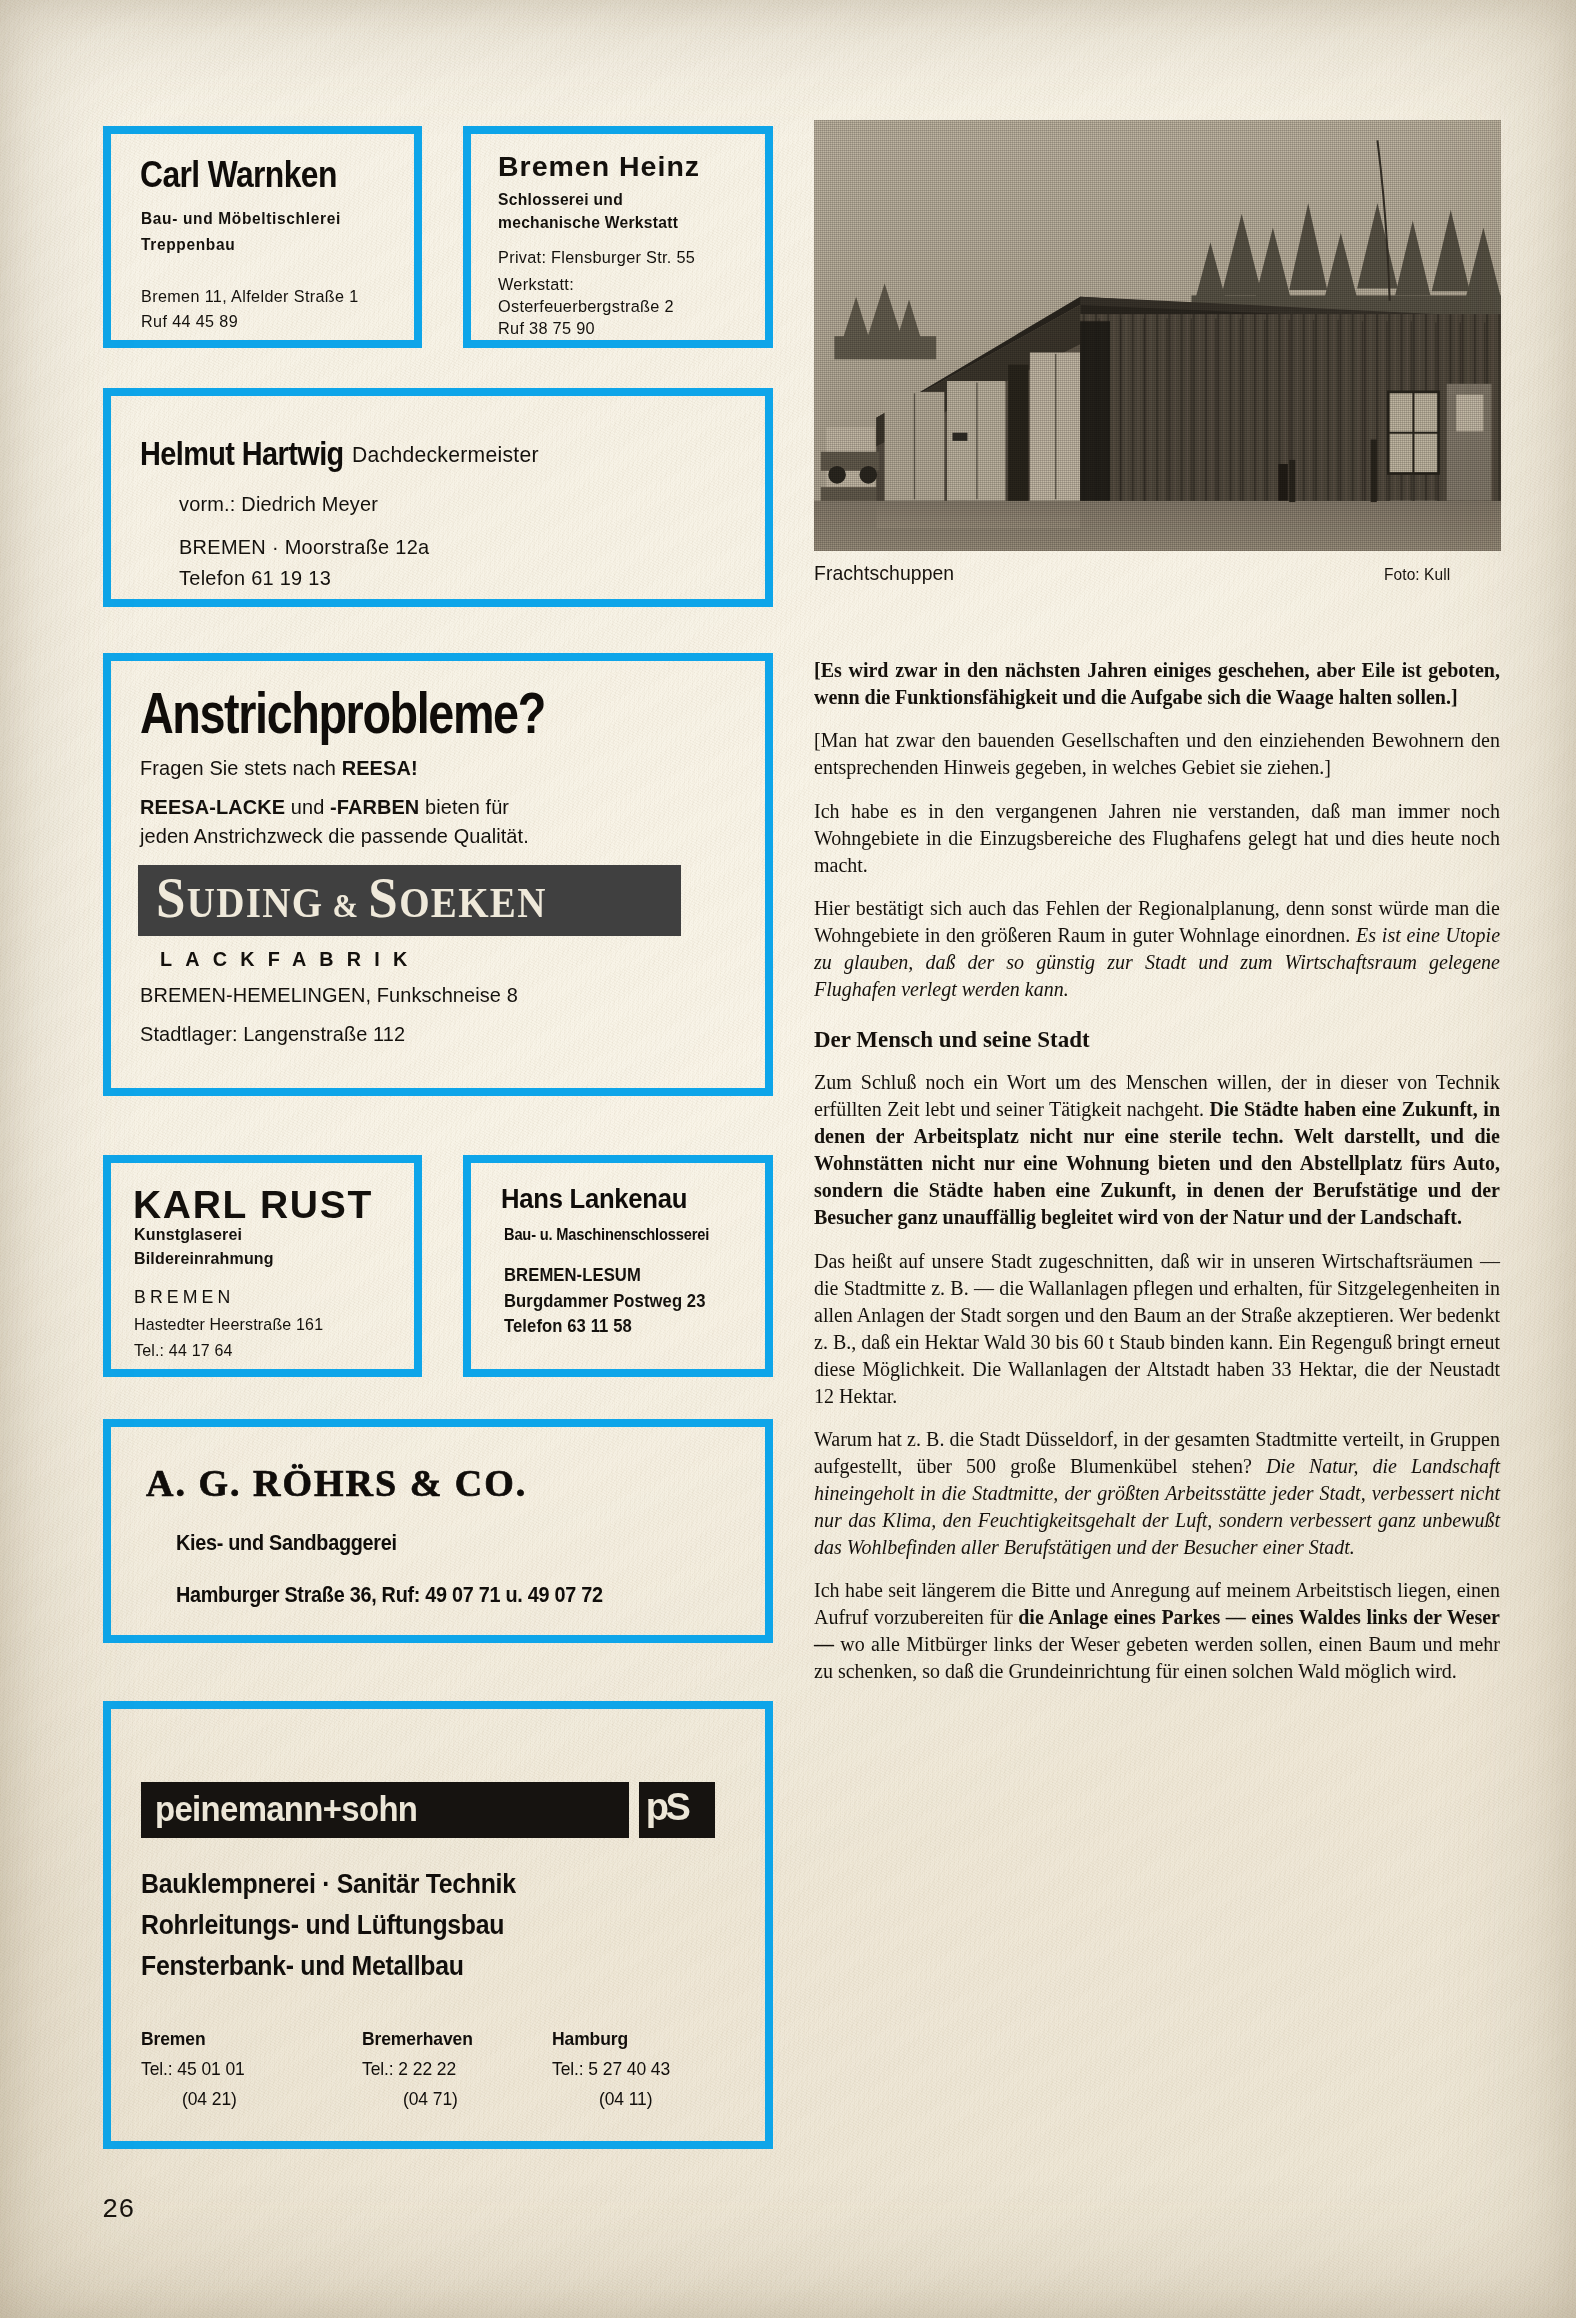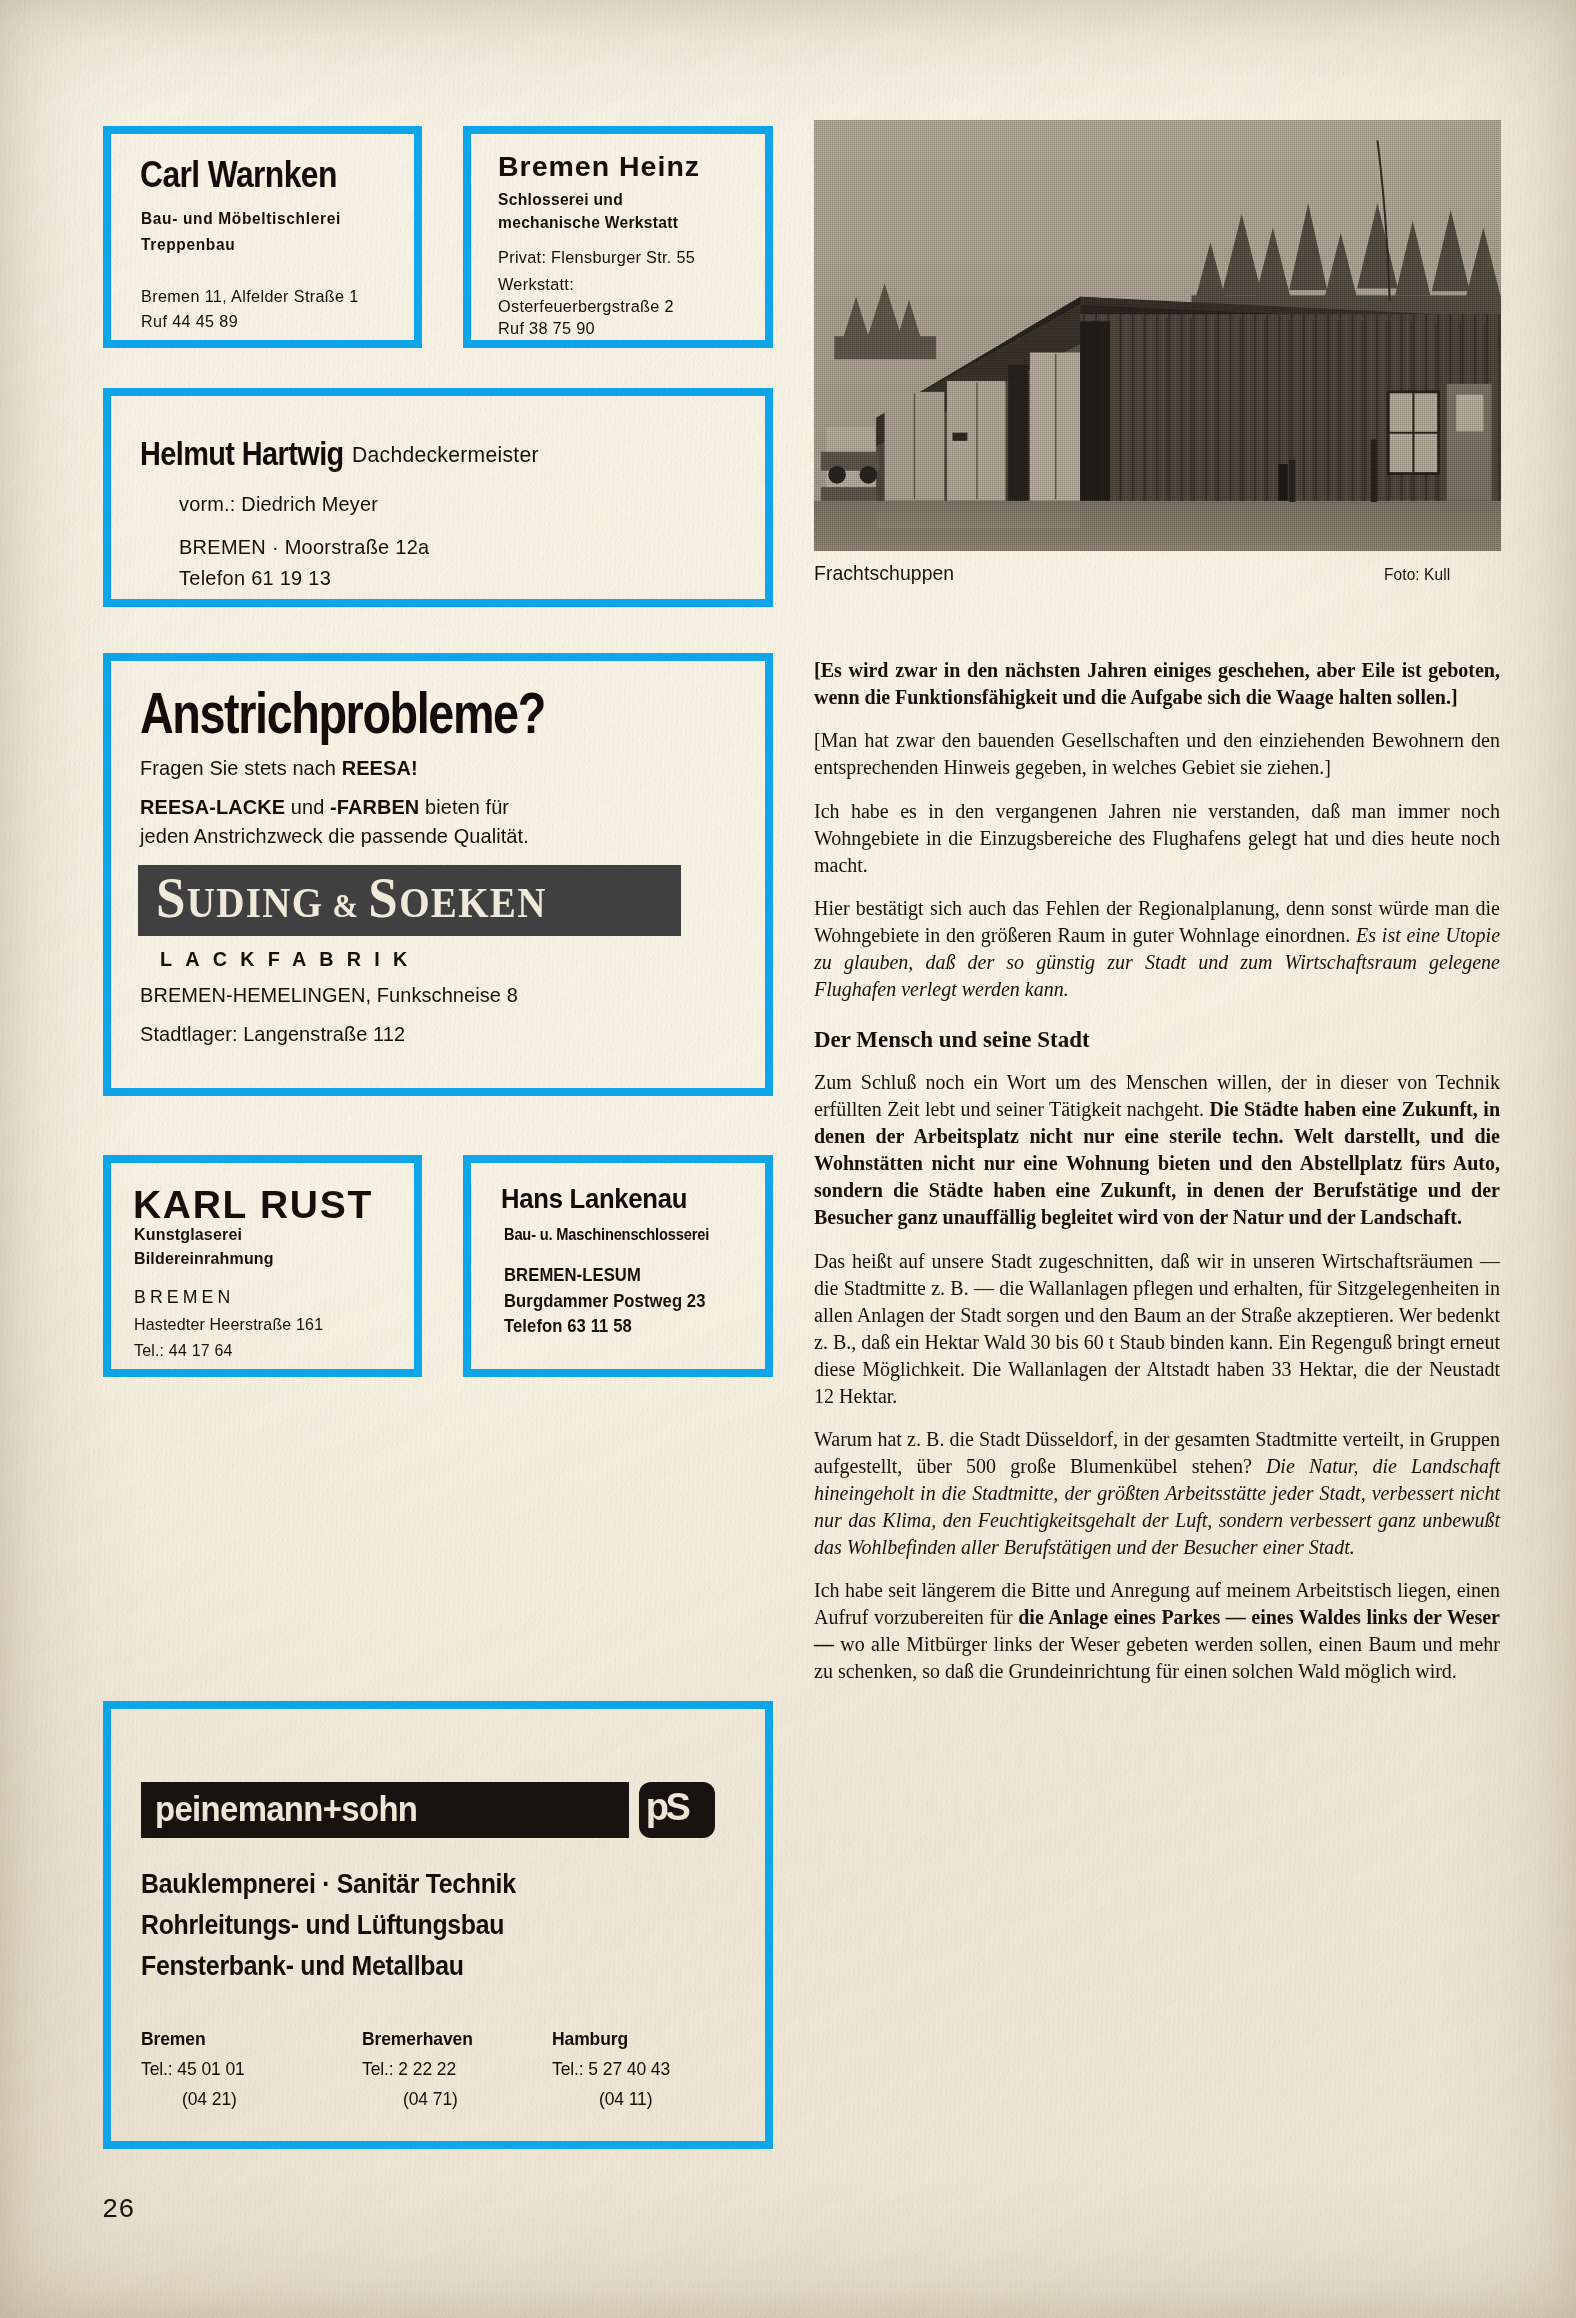--- a/index.html
+++ b/index.html
@@ -144,21 +144,21 @@
   #roehrs-addr{position:absolute;left:65px;top:155px;font-size:22px;font-weight:bold;letter-spacing:-0.3px;transform:scaleX(.9);transform-origin:left top;color:#100d0a;}
 
   
   #ad-peinemann{left:103px;top:1701px;width:670px;height:448px;}
   #pein-logo{position:absolute;left:30px;top:73px;width:488px;height:56px;background:#161310;}
   #pein-logo-text{
     position:absolute;left:13.6px;top:6.8px;
     color:#ece6d7;font-size:35px;font-weight:bold;letter-spacing:-0.7px;
     transform:scaleX(.94);transform-origin:left top;white-space:nowrap;
   }
-  #pein-mark{position:absolute;left:528px;top:73px;width:76px;height:56px;background:#161310;border-radius:12px;}
+  #pein-mark{position:absolute;left:528px;top:73px;width:76px;height:56px;background:#161310;}
   #pein-mark-text{
     position:absolute;left:6.8px;top:4.1px;color:#ece6d7;
     font-size:38px;font-weight:bold;letter-spacing:-3.4px;
     font-family:"Liberation Sans",sans-serif;
   }
   .pein-line{position:absolute;left:30px;font-size:27px;font-weight:bold;letter-spacing:-0.3px;transform:scaleX(.92);transform-origin:left top;color:#110e0b;}
   #pein-s1{top:160px;}
   #pein-s2{top:201px;}
   #pein-s3{top:242px;}
   .pein-city{position:absolute;font-size:19px;font-weight:bold;letter-spacing:-0.1px;transform:scaleX(.92);transform-origin:left top;color:#110e0b;}
@@ -261,20 +261,25 @@
   </div>
 
   <div class="ad" id="ad-lankenau">
     <div class="txt cond" id="lank-name">Hans Lankenau</div>
     <div class="txt cond" id="lank-sub">Bau- u. Maschinenschlosserei</div>
     <div class="txt" id="lank-city">BREMEN-LESUM</div>
     <div class="txt" id="lank-street">Burgdammer Postweg 23</div>
     <div class="txt" id="lank-tel">Telefon  63 11 58</div>
   </div>
 
+  <div class="ad" id="ad-roehrs">
+    <div class="txt" id="roehrs-name">A. G. RÖHRS &amp; CO.</div>
+    <div class="txt" id="roehrs-sub">Kies- und Sandbaggerei</div>
+    <div class="txt" id="roehrs-addr">Hamburger Straße 36, Ruf: 49 07 71 u. 49 07 72</div>
+  </div>
 
   <div class="ad" id="ad-peinemann">
     <div id="pein-logo">
       <div id="pein-logo-text">peinemann+sohn</div>
     </div>
     <div id="pein-mark">
       <div id="pein-mark-text">pS</div>
     </div>
     <div class="txt pein-line" id="pein-s1">Bauklempnerei · Sanitär Technik</div>
     <div class="txt pein-line" id="pein-s2">Rohrleitungs- und Lüftungsbau</div>

